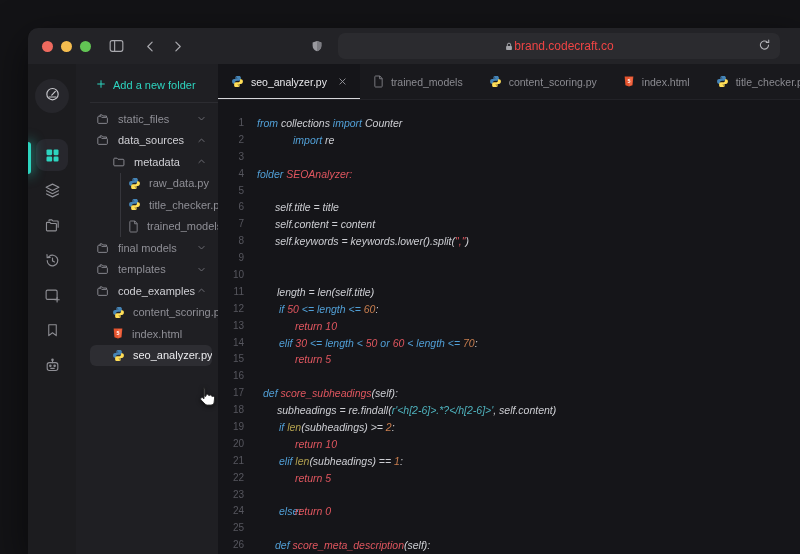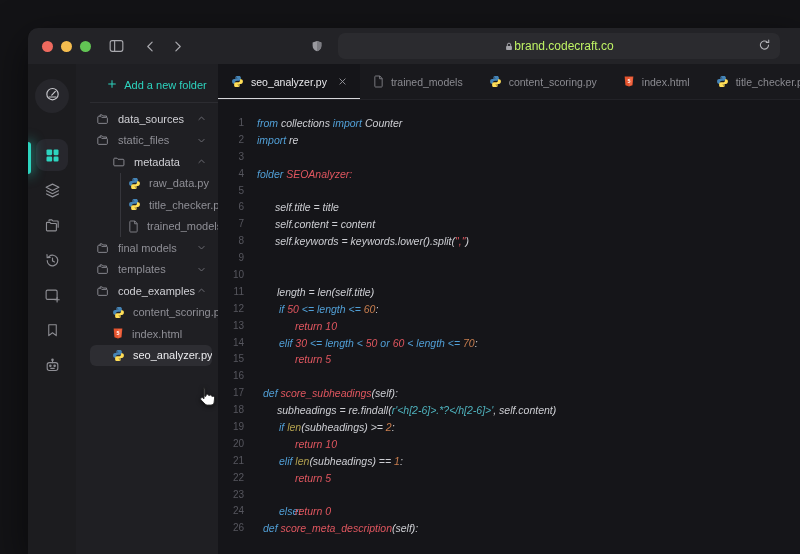--- a/index.html
+++ b/index.html
@@ -12,36 +12,36 @@
   
   .chrome{height:36px;background:#232327;display:flex;align-items:center;padding:0 20px 0 14px;}
   .lights{display:flex;gap:8px;align-items:center;}
   .light{width:11px;height:11px;border-radius:50%;}
   .chrome .cicon{display:flex;align-items:center;justify-content:center;color:#a9a9ae;}
   .panel-toggle{margin-left:16px;}
   .nav-back{margin-left:18px;}
   .nav-fwd{margin-left:14px;}
   .shield{margin-left:auto;margin-right:14px;}
   .urlbar{width:442px;height:26px;background:#2b2b2f;border-radius:7px;position:relative;
-          display:flex;align-items:center;justify-content:center;gap:0;color:#bef264;font-size:12px;}
+          display:flex;align-items:center;justify-content:center;gap:0;color:#ef4444;font-size:12px;}
   .urlbar .reload{position:absolute;right:9px;top:5px;color:#b0b0b5;}
   
   .app{display:flex;height:490px;}
   .rail{width:48px;background:#1c1c1f;position:relative;display:flex;flex-direction:column;align-items:center;flex:none;}
   .logo{margin-top:15px;width:34px;height:34px;border-radius:50%;background:#26262b;
         display:flex;align-items:center;justify-content:center;color:#c9c9ce;}
   .rail-btn{width:32px;height:32px;border-radius:9px;display:flex;align-items:center;
             justify-content:center;color:#8e8e94;margin-top:3px;}
   .rail-btn.first{margin-top:26px;}
   .rail-btn.active{background:#27272d;color:var(--teal);}
   .glow{position:absolute;left:0;top:78px;width:3px;height:32px;border-radius:0 3px 3px 0;
         background:var(--teal);box-shadow:0 0 12px 2px rgba(45,212,191,.55);}
   
   .explorer{width:142px;background:#1f1f23;padding-top:10px;flex:none;font-size:11px;}
-  .addfolder{height:22px;display:flex;align-items:center;gap:7px;padding-left:20px;color:var(--teal);justify-content:center;}
+  .addfolder{height:22px;display:flex;align-items:center;gap:7px;padding-left:20px;color:var(--teal);}
   .exp-divider{height:1px;background:#2c2c31;margin:6px 0 5px 14px;}
   .tree{margin-top:2px;}
   .trow{height:21.5px;display:flex;align-items:center;position:relative;color:#8f8f96;}
   .trow .ind{flex:none;}
   .trow .ticon{flex:none;display:flex;align-items:center;margin-right:8px;color:#8f8f96;}
   .trow .tlabel{white-space:nowrap;overflow:hidden;}
   .trow.bright .tlabel{color:#d0d0d5;}
   .trow .chev{margin-left:auto;margin-right:12px;color:#6d6d74;display:flex;}
   .trow.treeline::before{content:"";position:absolute;left:44px;top:0;bottom:0;width:1px;background:#36363c;}
   .trow.selected{background:#2d2d32;border-radius:6px;margin:0 6px 0 14px;}
@@ -200,47 +200,47 @@
           <span>
             <svg width="10" height="10" viewBox="0 0 24 24" fill="none" stroke="currentColor" stroke-width="2.4" stroke-linecap="round">
                 <line x1="12" y1="4" x2="12" y2="20"></line>
                 <line x1="4" y1="12" x2="20" y2="12"></line>
               </svg>
           </span>
           <span>Add a new folder</span>
         </div>
         <div class="exp-divider"></div>
         <div class="tree" id="tree">
+            <div class="trow">
+              <span class="ind" style="width: 20px;"></span>
+              <span class="ticon">
+                <svg width="14" height="12" viewBox="0 0 24 22" fill="none" stroke="currentColor" stroke-width="1.7">
+                  <path d="M6.5 5.5v-2h4l2 2h6v2"></path>
+                  <path d="M2.5 7.5c0-.8.6-1.5 1.4-1.5h3.8l2 2h8.9c.8 0 1.4.7 1.4 1.5v8c0 .8-.6 1.5-1.4 1.5H3.9c-.8 0-1.4-.7-1.4-1.5z"></path>
+                </svg>
+              </span>
+              <span class="tlabel">static_files</span>
+              <span class="chev">
+                <svg width="9" height="9" viewBox="0 0 24 24" fill="none" stroke="currentColor" stroke-width="2.6" stroke-linecap="round" stroke-linejoin="round">
+                  <polyline points="5 9 12 16 19 9"></polyline>
+                </svg>
+              </span>
+            </div>
             <div class="trow bright">
               <span class="ind" style="width: 20px;"></span>
               <span class="ticon">
                 <svg width="14" height="12" viewBox="0 0 24 22" fill="none" stroke="currentColor" stroke-width="1.7">
                   <path d="M6.5 5.5v-2h4l2 2h6v2"></path>
                   <path d="M2.5 7.5c0-.8.6-1.5 1.4-1.5h3.8l2 2h8.9c.8 0 1.4.7 1.4 1.5v8c0 .8-.6 1.5-1.4 1.5H3.9c-.8 0-1.4-.7-1.4-1.5z"></path>
                 </svg>
               </span>
               <span class="tlabel">data_sources</span>
               <span class="chev">
                 <svg width="9" height="9" viewBox="0 0 24 24" fill="none" stroke="currentColor" stroke-width="2.6" stroke-linecap="round" stroke-linejoin="round">
                   <polyline points="5 15 12 8 19 15"></polyline>
-                </svg>
-              </span>
-            </div>
-            <div class="trow">
-              <span class="ind" style="width: 20px;"></span>
-              <span class="ticon">
-                <svg width="14" height="12" viewBox="0 0 24 22" fill="none" stroke="currentColor" stroke-width="1.7">
-                  <path d="M6.5 5.5v-2h4l2 2h6v2"></path>
-                  <path d="M2.5 7.5c0-.8.6-1.5 1.4-1.5h3.8l2 2h8.9c.8 0 1.4.7 1.4 1.5v8c0 .8-.6 1.5-1.4 1.5H3.9c-.8 0-1.4-.7-1.4-1.5z"></path>
-                </svg>
-              </span>
-              <span class="tlabel">static_files</span>
-              <span class="chev">
-                <svg width="9" height="9" viewBox="0 0 24 24" fill="none" stroke="currentColor" stroke-width="2.6" stroke-linecap="round" stroke-linejoin="round">
-                  <polyline points="5 9 12 16 19 9"></polyline>
                 </svg>
               </span>
             </div>
             <div class="trow bright">
               <span class="ind" style="width: 36px;"></span>
               <span class="ticon">
                 <svg width="14" height="12" viewBox="0 0 24 22" fill="none" stroke="currentColor" stroke-width="1.7">
                   <path d="M2.5 5.5c0-.8.6-1.5 1.4-1.5h4.3l2 2h9.4c.8 0 1.4.7 1.4 1.5v9c0 .8-.6 1.5-1.4 1.5H3.9c-.8 0-1.4-.7-1.4-1.5z"></path>
                 </svg>
               </span>
@@ -415,21 +415,21 @@
               <span>title_checker.py</span>
             </div>
           </div>
         <div class="code" id="code">
             <div class="cl">
               <span class="ln">1</span>
               <span class="lc" style="padding-left: 0px;"><span class="tk kw">from</span><span class="tk pl"> collections </span><span class="tk kw">import</span><span class="tk pl"> Counter</span></span>
             </div>
             <div class="cl">
               <span class="ln">2</span>
-              <span class="lc" style="padding-left: 0px;"><span class="tk kw">import</span><span class="tk pl"> re</span></span>
+              <span class="lc" style="padding-left: 0px; margin-left: 36px;"><span class="tk kw">import</span><span class="tk pl"> re</span></span>
             </div>
             <div class="cl">
               <span class="ln">3</span>
               <span class="lc" style="padding-left: 0px;"></span>
             </div>
             <div class="cl">
               <span class="ln">4</span>
               <span class="lc" style="padding-left: 0px;"><span class="tk kw">folder</span><span class="tk pl"> </span><span class="tk red">SEOAnalyzer:</span></span>
             </div>
             <div class="cl">
@@ -504,22 +504,26 @@
             </div>
             <div class="cl">
               <span class="ln">23</span>
               <span class="lc" style="padding-left: 22px; margin-top: 16px;"><span class="tk kw">else</span><span class="tk pl">:</span></span>
             </div>
             <div class="cl">
               <span class="ln">24</span>
               <span class="lc" style="padding-left: 38px;"><span class="tk red">return 0</span></span>
             </div>
             <div class="cl">
+              <span class="ln">25</span>
+              <span class="lc" style="padding-left: 0px;"></span>
+            </div>
+            <div class="cl">
               <span class="ln">26</span>
-              <span class="lc" style="padding-left: 6px;"><span class="tk kw">def</span><span class="tk pl"> </span><span class="tk red">score_meta_description</span><span class="tk pl">(self):</span></span>
+              <span class="lc" style="padding-left: 6px; margin-left: 12px;"><span class="tk kw">def</span><span class="tk pl"> </span><span class="tk red">score_meta_description</span><span class="tk pl">(self):</span></span>
             </div>
           </div>
       </main>
     </div>
   </div>
 
   <svg class="cursor" width="21" height="23" viewBox="0 0 21 23">
     <path d="M7.2 3.2c.9 0 1.6.7 1.6 1.6v6.4l1 .1.3-1c.2-.7 1-1.1 1.7-.9.5.2.9.6 1 1.1l.4.1c.3-.5 1-.8 1.6-.6.6.2 1 .7 1 1.3l.5.2c.4-.3 1-.4 1.5-.1.6.3.9.9.8 1.5l-.5 4.4c-.2 1.6-1.5 2.8-3.1 2.8h-3.6c-.9 0-1.7-.3-2.3-1l-4-4.1c-.5-.5-.6-1.3-.1-1.9.5-.6 1.4-.7 2-.2l1 .8V4.8c0-.9.7-1.6 1.2-1.6z" fill="#ffffff" stroke="#2a2a2a" stroke-width="1"></path>
   </svg>
 </div>

